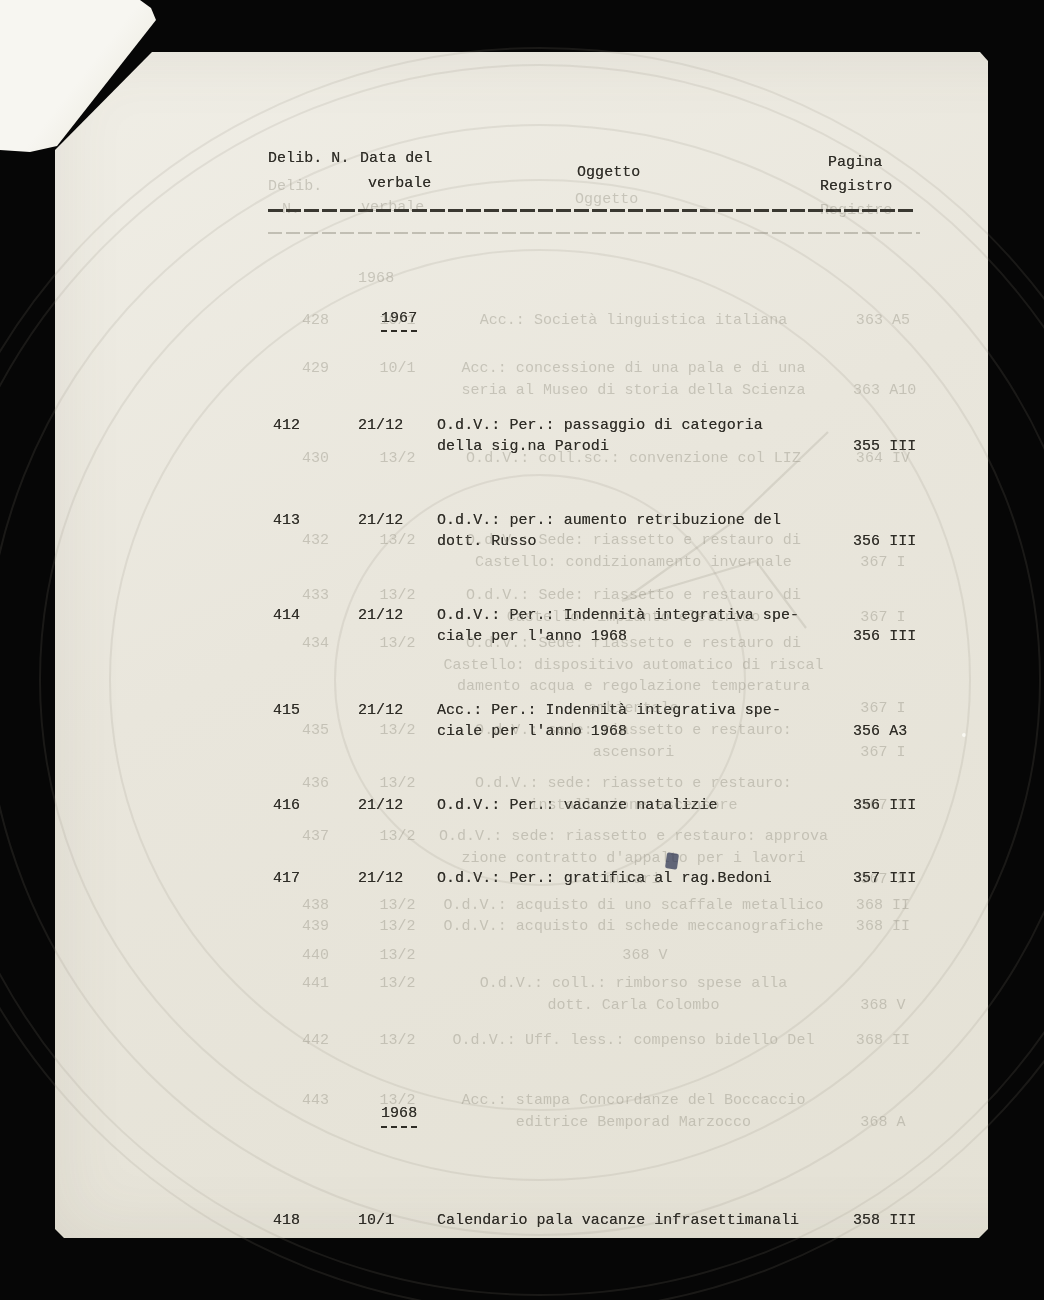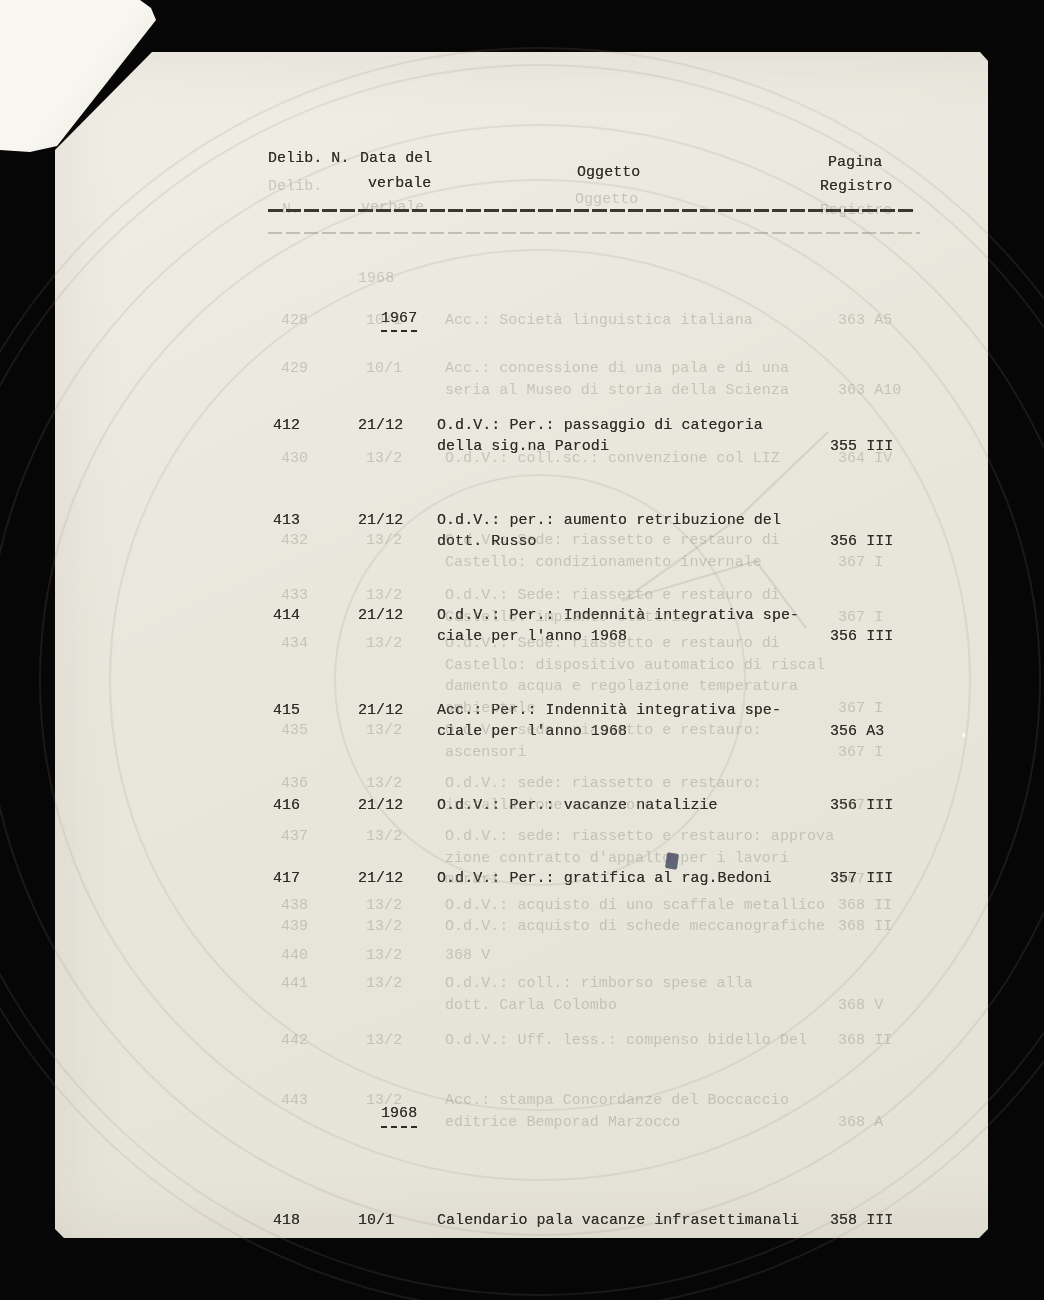--- a/index.html
+++ b/index.html
@@ -31,26 +31,26 @@
   .ghosttxt{font-size:15px;line-height:21.5px;letter-spacing:.05px;color:#8c897b;opacity:.38;white-space:pre;}
   
   .rule{left:213px;top:157px;width:645px;height:3px;
     background:repeating-linear-gradient(90deg,#3a3831 0px,#3a3831 15px,rgba(58,56,49,0) 15px,rgba(58,56,49,0) 18px);}
   .grule{left:213px;top:180px;width:652px;height:2px;opacity:.45;
     background:repeating-linear-gradient(90deg,#8c897b 0px,#8c897b 14px,rgba(140,137,123,0) 14px,rgba(140,137,123,0) 18px);}
   
   .rows{position:absolute;left:218px;top:191px;width:680px;}
   .row{display:grid;grid-template-columns:85px 79px 393px 83px;margin-bottom:9px;}
   .row>div{white-space:pre;font-family:Liberation Mono, monospace;}
-  .pg{align-self:end;}
+  .pg{align-self:end;margin-left:23px;}
   .yearline{margin-bottom:18px;}
   .yearline.second{margin-top:140px;}
   .yr{display:inline-block;margin-left:108px;border-bottom:2px dashed #2e2c26;padding-bottom:1px;}
   
-  .grow{position:absolute;left:226px;width:680px;display:grid;grid-template-columns:85px 79px 393px 83px;}
+  .grow{position:absolute;left:218px;width:680px;display:grid;grid-template-columns:85px 79px 393px 83px;text-align:center;}
   .grow>div{white-space:pre;}
   
   .blot{left:611px;top:801px;width:12px;height:16px;background:#2c3350;opacity:.72;border-radius:2px;transform:rotate(8deg);}
   
   .speck{position:absolute;border-radius:50%;}
   .sp1{left:8px;top:110px;width:4px;height:4px;background:#b9b7ae;opacity:.7;}
   .sp2{left:46px;top:111px;width:3px;height:3px;background:#b9b7ae;opacity:.6;}
   .sp3{left:962px;top:733px;width:4px;height:4px;background:#fbfaf4;opacity:.9;z-index:3;}
   
   .wm{position:absolute;left:0;top:0;z-index:30;pointer-events:none;}

